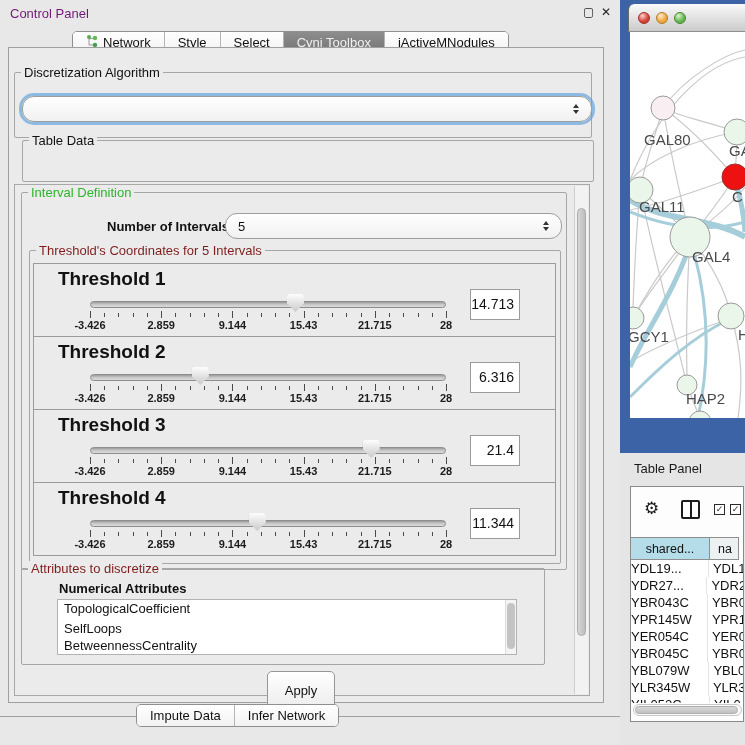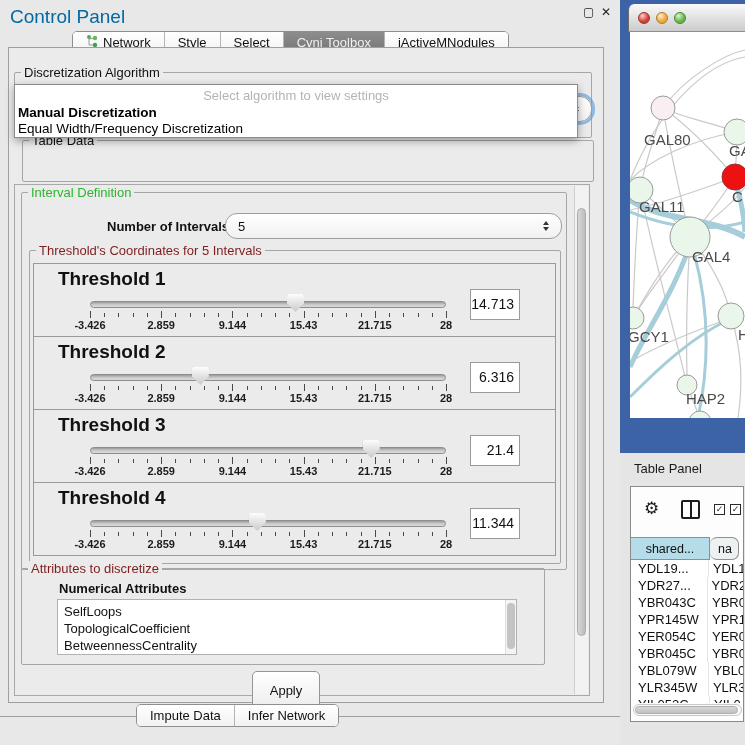--- a/index.html
+++ b/index.html
@@ -3,21 +3,21 @@
 <meta charset="utf-8">
 <style>
   html,body{margin:0;padding:0;}
   body{width:745px;height:745px;position:relative;overflow:hidden;
        font-family:"Liberation Sans","DejaVu Sans",sans-serif;background:#e8e8e8;color:#111;}
   *{box-sizing:border-box;}
   .abs{position:absolute;}
 
   
   #control-panel{position:absolute;left:0;top:0;width:620px;height:745px;}
-  .hdr-title{position:absolute;left:10px;top:6px;font-size:19px;color:#0369a1;}
+  .hdr-title{position:absolute;left:10px;top:6px;font-size:13px;color:#701a75;}
   .win-ico{position:absolute;top:5px;font-size:12px;color:#222;font-weight:bold;cursor:default;}
 
   .tabbar{position:absolute;display:flex;height:23px;border:1px solid #8f8f8f;border-radius:5px;
           background:#fcfcfc;overflow:hidden;}
   .tab{display:flex;align-items:center;gap:5px;padding:0 13px;font-size:13px;color:#111;
        border-left:1px solid #b5b5b5;background:linear-gradient(#ffffff,#f2f2f2);white-space:nowrap;}
   .tab:first-child{border-left:none;}
   .tab.selected{background:linear-gradient(#8d8d8d,#757575);color:#f0f0f0;}
 
   #content-panel{position:absolute;left:8px;top:47px;width:596px;height:656px;
@@ -89,21 +89,21 @@
   #colico::after{content:"";position:absolute;left:6.5px;top:0;width:2px;height:15px;background:#1c1c1c;}
   .chk{position:absolute;top:17px;width:11px;height:11px;border:1.5px solid #2a2a2a;font-size:9px;line-height:9px;
        text-align:center;color:#2a2a2a;background:#fff;}
   #table-header{position:absolute;left:0;top:50px;width:114px;height:23px;display:flex;font-size:12.5px;}
   .hcell{border-right:1px solid #8f8f8f;border-top:1px solid #8f8f8f;border-bottom:1px solid #8f8f8f;
          display:flex;align-items:center;justify-content:center;overflow:hidden;white-space:nowrap;}
   .hcell.sel{background:#b4dce9;text-align:right;}
   .hcell.plain{background:#eef1f2;justify-content:flex-start;padding-left:8px;}
   #table-rows{position:absolute;left:0;top:73px;width:114px;height:143px;overflow:hidden;background:#fff;}
   .trow{display:flex;height:17px;line-height:17px;font-size:13px;white-space:nowrap;}
-  .tcell1{width:79px;padding-left:7px;overflow:hidden;border-right:1px solid #e4e4e4;}
+  .tcell1{width:79px;overflow:hidden;border-right:1px solid #e4e4e4;}
   .tcell2{padding-left:4px;overflow:hidden;}
   #hscroll{position:absolute;left:2px;top:217px;width:109px;height:12px;background:#fafafa;
            border:1px solid #c8c8c8;border-radius:6px;}
   #hscroll .thumb-h{position:absolute;left:1px;top:1px;height:8px;width:103px;border-radius:4px;
                     background:linear-gradient(#d8d8d8,#c0c0c0);border:1px solid #b0b0b0;}
 
   svg text{font-family:"Liberation Sans","DejaVu Sans",sans-serif;}
 </style>
 </head>
 <body>
@@ -142,25 +142,20 @@
   <div class="group" style="left:14px;top:72px;width:578px;height:66px;">
     <span class="gtitle">Discretization Algorithm</span>
   </div>
   <div class="combo focus-ring" style="left:22px;top:96px;width:570px;height:26px;">
     <span class="stepper">
         <i class="up"></i>
         <i class="dn"></i>
       </span>
   </div>
 
-  <div id="algo-popup">
-    <div class="hint">Select algorithm to view settings</div>
-    <div class="opt1">Manual Discretization</div>
-    <div class="opt2">Equal Width/Frequency Discretization</div>
-  </div>
 
   <div class="group" style="left:22px;top:140px;width:572px;height:42px;">
     <span class="gtitle">Table Data</span>
   </div>
 
   <div id="scroll-pane">
     <div class="vscroll">
       <div class="thumb-v" style="top:22px;height:428px;"></div>
     </div>
   </div>
@@ -336,26 +331,26 @@
     </div>
 
   <div class="group" style="left:21px;top:568px;width:524px;height:97px;">
     <span class="gtitle blue">Attributes to discretize</span>
   </div>
   <div class="bold13 abs" style="left:27px;top:581px;">Numerical Attributes</div>
   <div id="attr-list">
     <div class="list-scroll">
         <div class="thumb-v"></div>
       </div>
-  <div class="attr-item" style="margin-top: 3px;">SelfLoops</div>
-      <div class="attr-item">TopologicalCoefficient</div>
+  <div class="attr-item">TopologicalCoefficient</div>
+      <div class="attr-item" style="margin-top: 3px;">SelfLoops</div>
       <div class="attr-item">BetweennessCentrality</div>
     </div>
 
-  <div class="btn" style="left:252px;top:671px;width:68px;height:39px;">Apply</div>
+  <div class="btn" style="left:267px;top:671px;width:68px;height:39px;">Apply</div>
 
   <div class="abs" style="left:0;top:716px;width:620px;height:1px;background:#9f9f9f;"></div>
   <div id="tabs-bottom" class="tabbar" style="left:136px;top:704px;">
       <div class="tab">
         <span>Impute Data</span>
       </div>
       <div class="tab">
         <span>Infer Network</span>
       </div>
     </div>
@@ -418,21 +413,21 @@
 </div>
 
 <div id="tp-title">Table Panel</div>
 <div id="table-container">
   <div class="tool-ico" id="gear">⚙</div>
   <div class="tool-ico" id="colico"></div>
   <div class="chk" style="left:83px;">✓</div>
   <div class="chk" style="left:99px;">✓</div>
   <div id="table-header">
       <div class="hcell sel" style="width: 79px;">shared...</div>
-      <div class="hcell plain" style="width: 29px; border-radius: 7px;">na</div>
+      <div class="hcell plain" style="width: 29px;">na</div>
     </div>
   <div id="table-rows">
       <div class="trow">
         <div class="tcell1">YDL19...</div>
         <div class="tcell2">YDL1</div>
       </div>
       <div class="trow">
         <div class="tcell1">YDR27...</div>
         <div class="tcell2">YDR2</div>
       </div>

